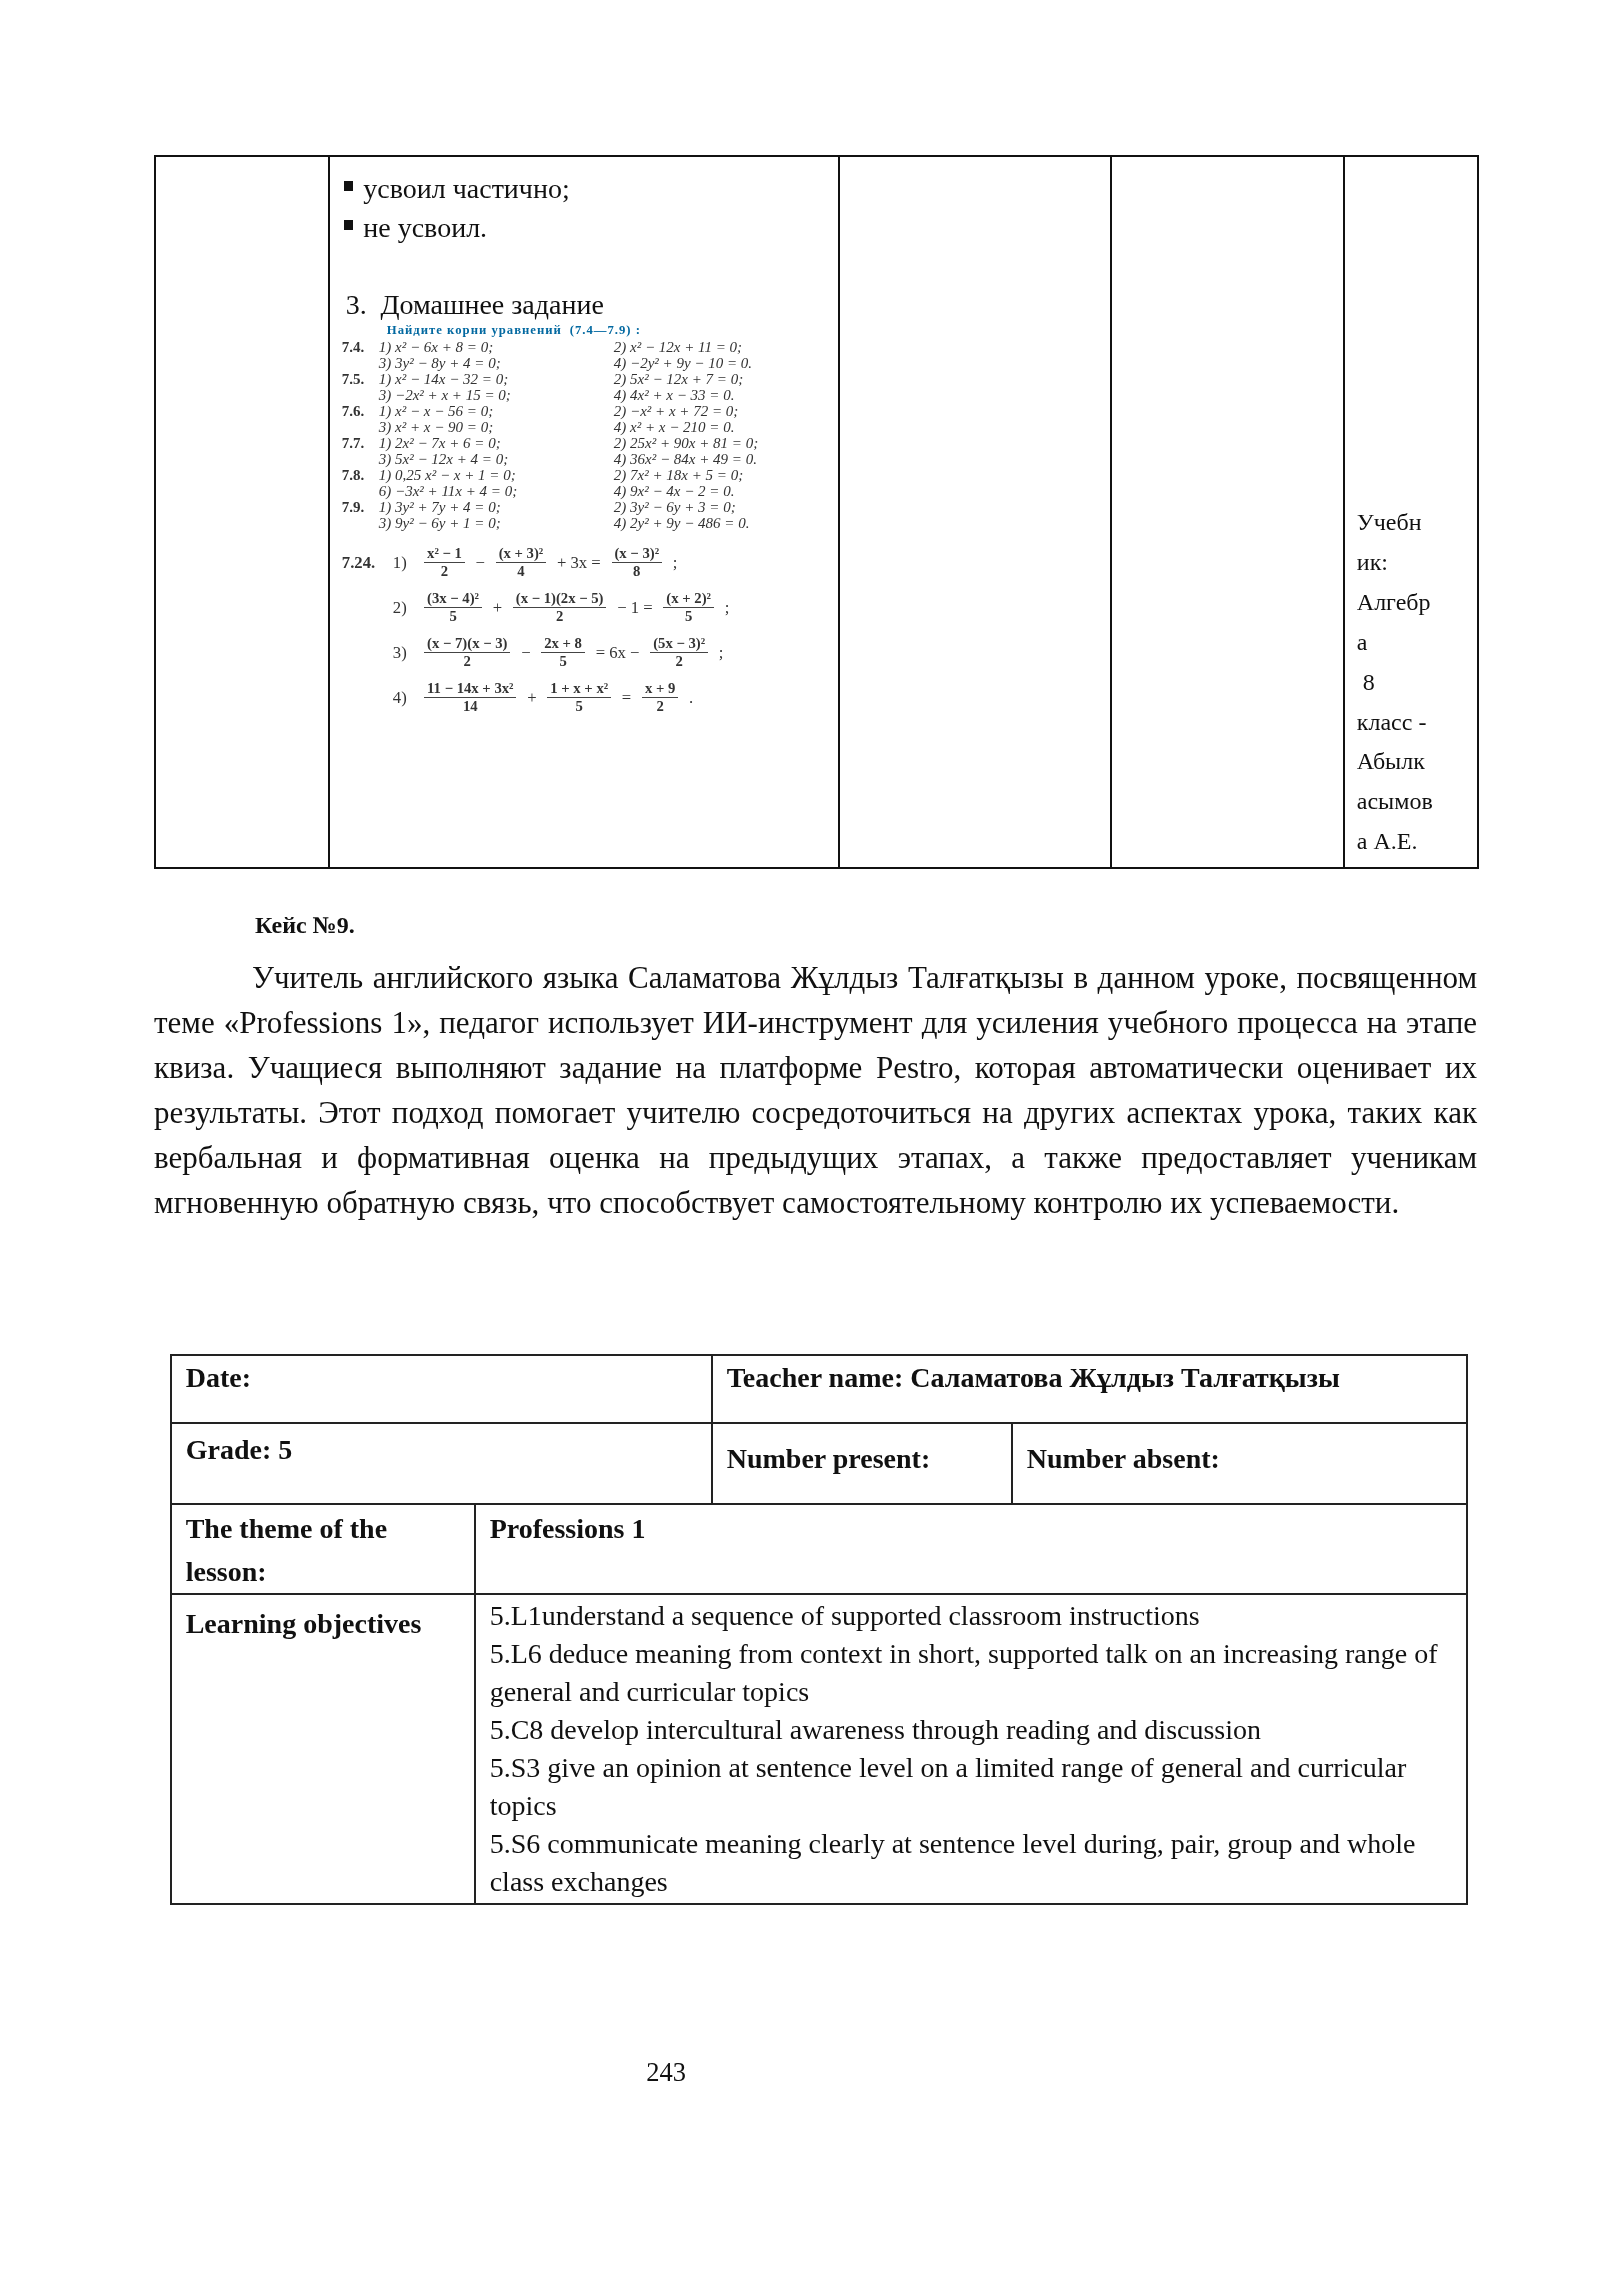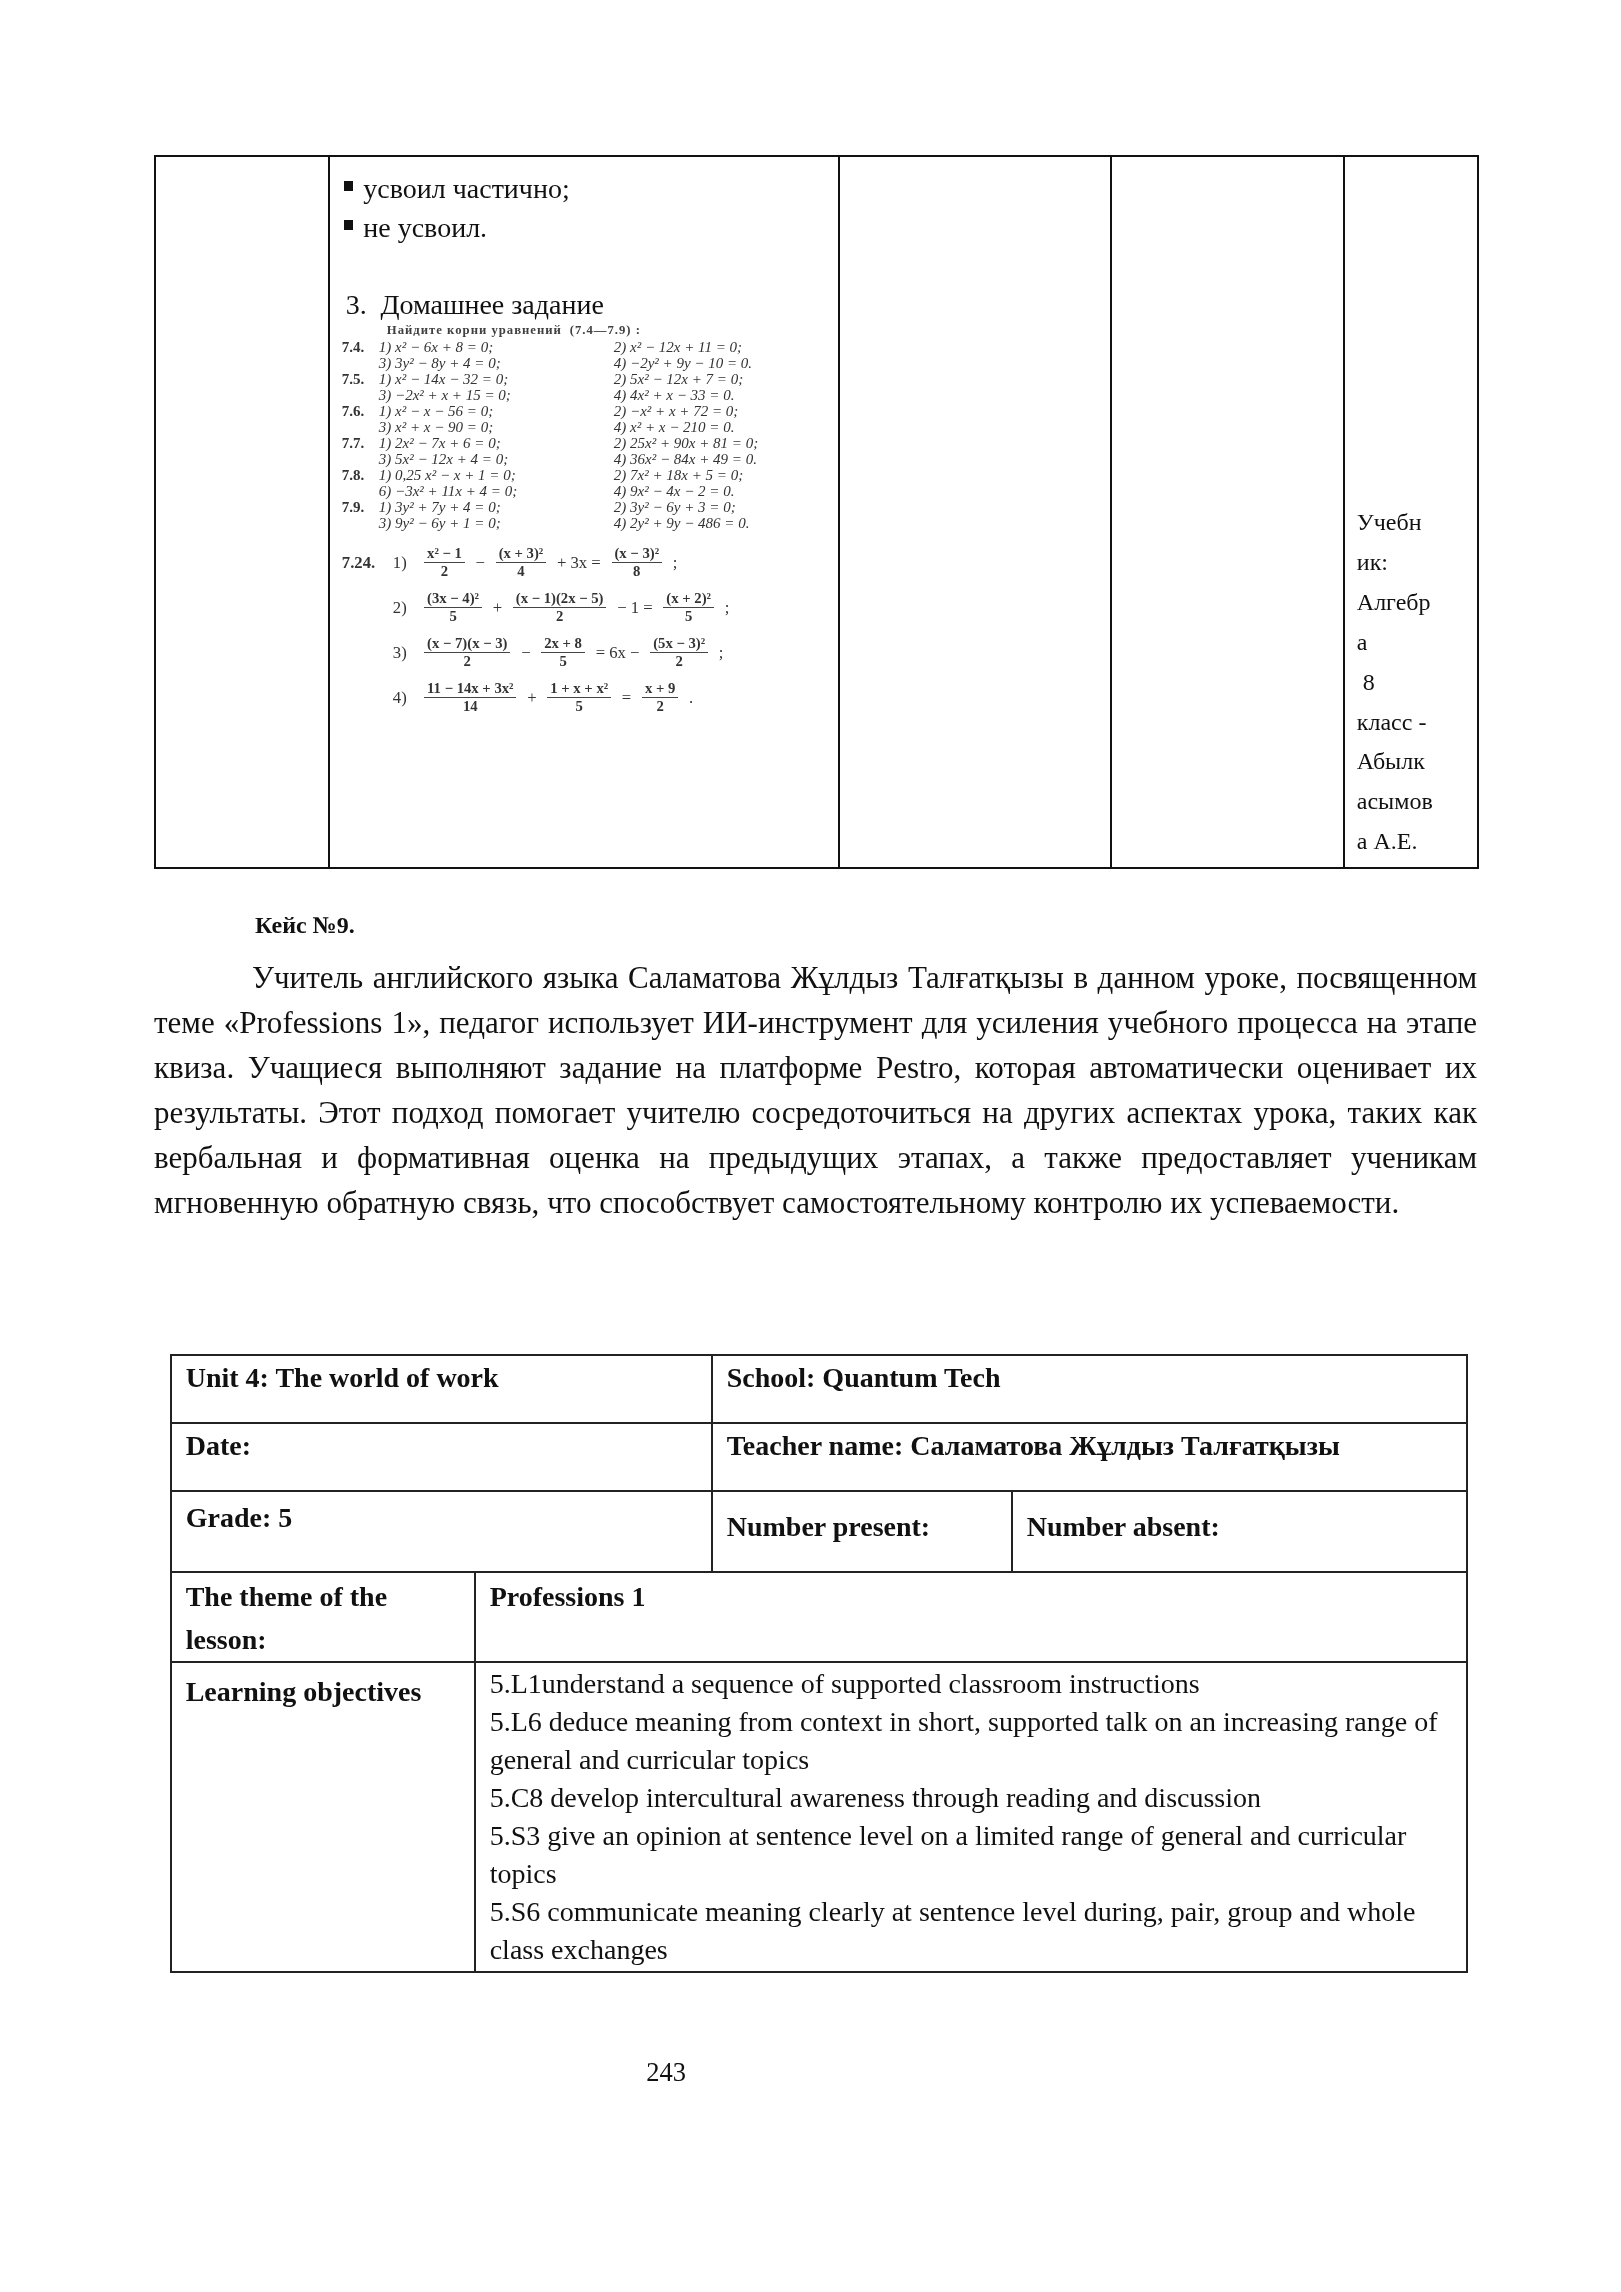--- a/index.html
+++ b/index.html
@@ -18,21 +18,21 @@
 
   .assess-list { list-style: none; margin: 11.8px 0 0 13.7px; padding: 0; font-size: 28px; line-height: 39px; }
   .assess-list li { display: flex; align-items: center; }
   .sq-bullet { display: inline-block; width: 9.8px; height: 9.8px; background: #111; margin-right: 9.8px; margin-top: -3.9px; }
 
   .hw-heading { margin: 41px 0 0 15.7px; font-size: 28px; line-height: 33px; }
   .hw-heading .num { margin-right: 13.7px; }
 
   .hw-image { margin: 2px 0 0 11.8px; width: 478px; font-family: "Liberation Serif", serif; color: #333;
               filter: blur(0.3px); }
-  .hw-intro { font-size: 12.7px; font-weight: bold; color: #404040; margin-left: 45px; letter-spacing: 1px; line-height: 15.7px; }
+  .hw-intro { font-size: 12.7px; font-weight: bold; color: #0369a1; margin-left: 45px; letter-spacing: 1px; line-height: 15.7px; }
   .hw-intro .rng { margin-left: 7.8px; }
   .eq-grid { display: grid; grid-template-columns: 37px 235px 206px; font-size: 15px; line-height: 16px; font-style: italic; }
   .eq-grid .pnum { font-weight: bold; font-style: normal; color: #333; }
   .eq-grid span { white-space: nowrap; }
 
   .frac-block { margin-top: 9.8px; font-size: 14.7px; font-weight: bold; color: #333; }
   .frac-row { display: flex; align-items: center; height: 45px; white-space: nowrap; }
   .frac-row .pn { width: 51px; font-size: 16.7px; }
   .frac-row .sub { width: 25.5px; font-weight: normal; font-size: 16.7px; }
   .frac { display: inline-flex; flex-direction: column; align-items: center; margin: 0 5.9px; }
@@ -240,24 +240,20 @@
 <p class="case-para">Учитель английского языка Саламатова Жұлдыз Талғатқызы в данном уроке, посвященном теме «Professions 1», педагог использует ИИ-инструмент для усиления учебного процесса на этапе квиза. Учащиеся выполняют задание на платформе Pestro, которая автоматически оценивает их результаты. Этот подход помогает учителю сосредоточиться на других аспектах урока, таких как вербальная и формативная оценка на предыдущих этапах, а также предоставляет ученикам мгновенную обратную связь, что способствует самостоятельному контролю их успеваемости.</p>
 
 <table class="plan-table">
   <colgroup>
       <col class="a">
       <col class="b1">
       <col class="c">
       <col class="d">
     </colgroup>
   <tbody>
-      <tr class="r1">
-    <td colspan="2" class="b">Unit 4: The world of work</td>
-    <td colspan="2" class="b">School: Quantum Tech</td>
-  </tr>
   <tr class="r2">
     <td colspan="2" class="b">Date:</td>
     <td colspan="2" class="b">Teacher name: Саламатова Жұлдыз Талғатқызы</td>
   </tr>
   <tr class="r3">
     <td colspan="2" class="b grade">Grade: 5</td>
     <td class="b np">Number present:</td>
     <td class="b np">Number absent:</td>
   </tr>
   <tr class="r4">

